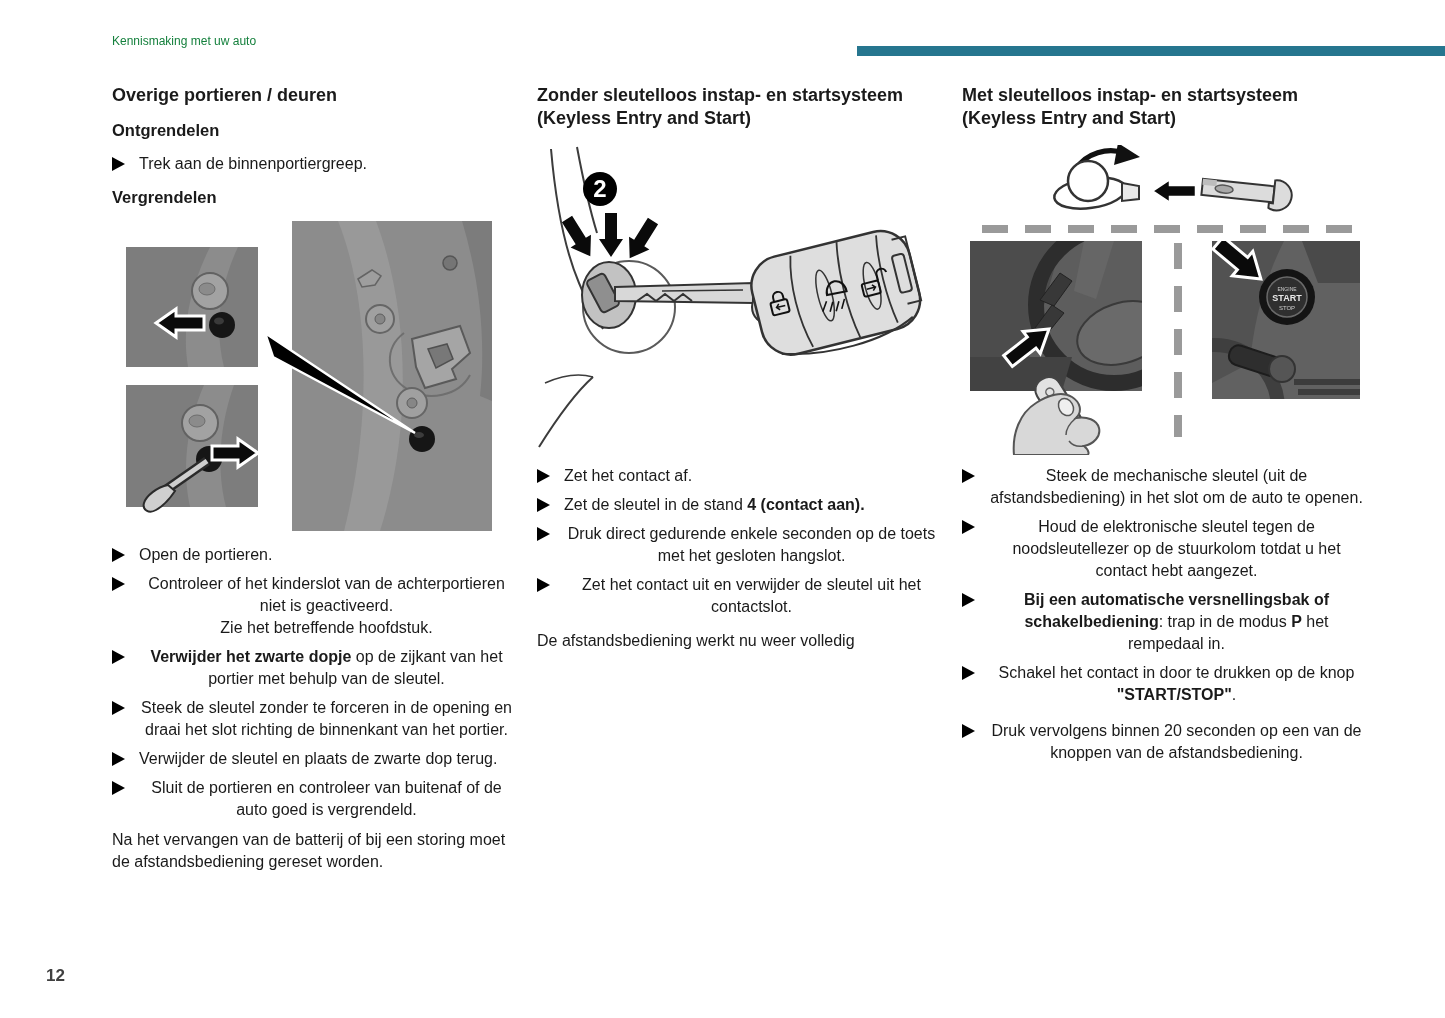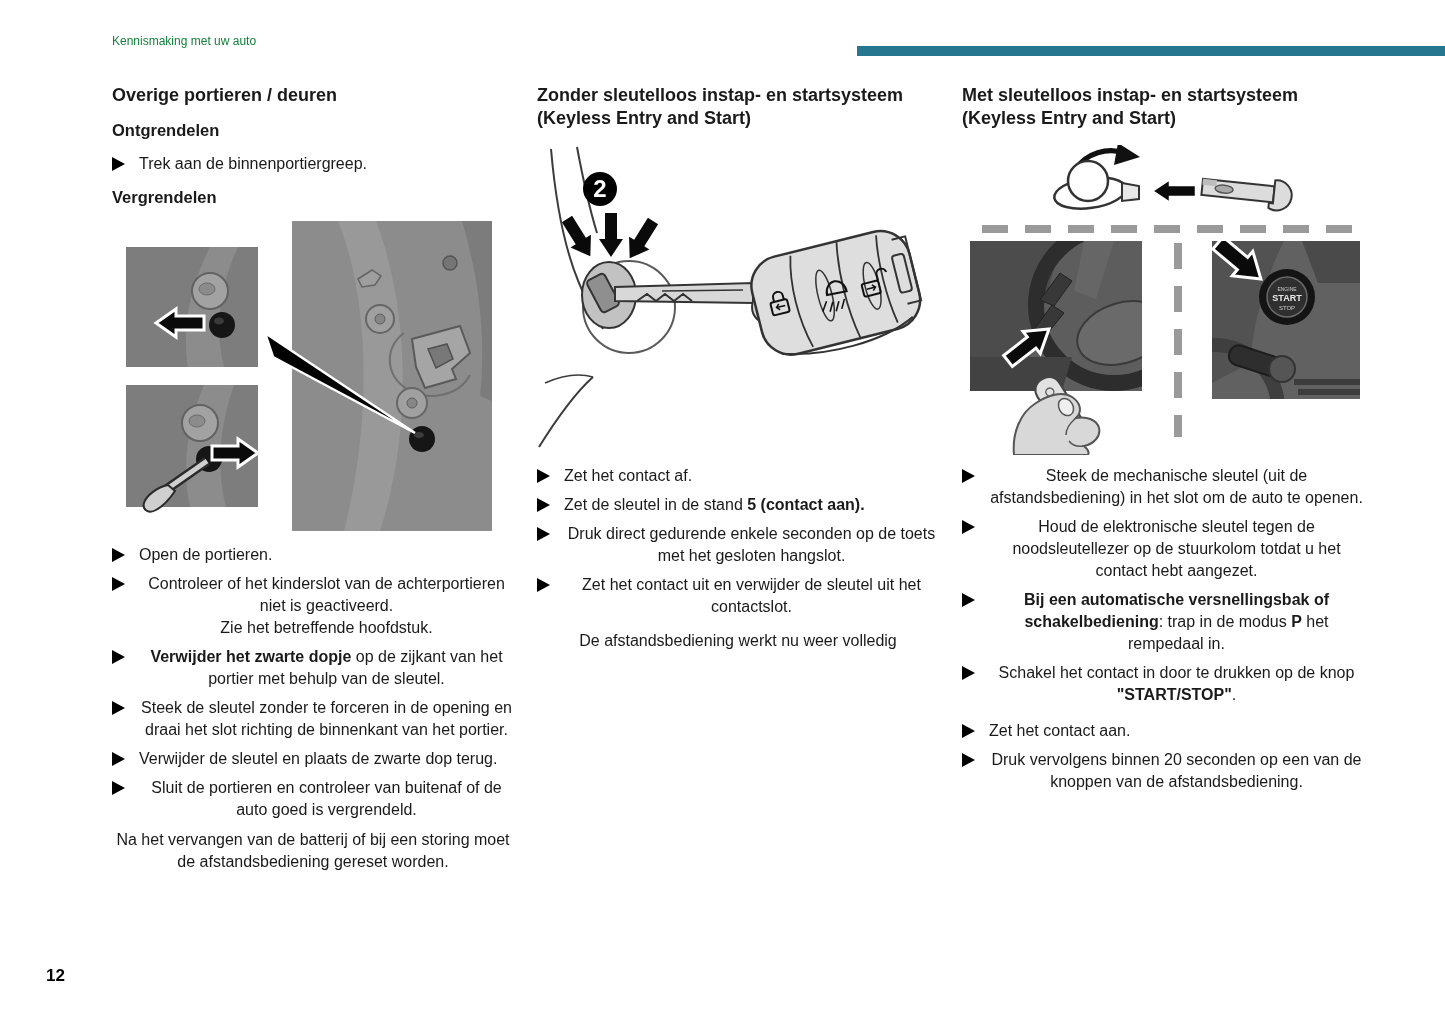--- a/index.html
+++ b/index.html
@@ -3,29 +3,29 @@
 <meta charset="utf-8">
 <style>
   html,body{margin:0;padding:0;}
   body{
     width:1445px;height:1018px;position:relative;overflow:hidden;
     background:#ffffff;color:#1a1a1a;
     font-family:"Liberation Sans", sans-serif;font-size:16px;
   }
   .running-header{position:absolute;left:112px;top:34px;font-size:12px;color:#15803d;}
   .accent-bar{position:absolute;left:857px;top:46px;width:588px;height:10px;background:#26768F;}
-  .page-number{position:absolute;left:46px;top:966px;font-size:17px;font-weight:bold;color:#000000;}
+  .page-number{position:absolute;left:46px;top:966px;font-size:17px;font-weight:bold;color:#404040;}
 
   .col{position:absolute;top:84px;width:402px;}
   #col1{left:112px;} #col2{left:537px;} #col3{left:962px;}
 
   .h-main{font-size:18px;font-weight:bold;line-height:23px;margin:0;}
   .h-sub{font-size:16.5px;font-weight:bold;line-height:20px;}
   .b{font-weight:bold;}
-  p{margin:0;line-height:22px;text-align:center;}
+  p{margin:0;line-height:22px;}
 
   .li{display:flex;gap:14px;margin:0 0 7px 0;text-align:center;}
   .tri{width:0;height:0;flex:0 0 auto;margin-top:4px;
        border-top:7px solid transparent;border-bottom:7px solid transparent;
        border-left:13px solid #000;}
   .txt{line-height:22px;}
 
   .figure{display:block;}
   #col1 .figure{margin-top:14px;}
   #col2 .figure,#col3 .figure{margin-top:15px;}
@@ -197,21 +197,21 @@
     </g>
   </svg>
 
   <div class="mt10">
     <div class="li">
       <span class="tri"></span>
       <div class="txt"><span>Zet het contact af.</span></div>
     </div>
     <div class="li">
       <span class="tri"></span>
-      <div class="txt"><span>Zet de sleutel in de stand </span><span class="b">5 (contact aan).</span></div>
+      <div class="txt"><span>Zet de sleutel in de stand </span><span class="b">4 (contact aan).</span></div>
     </div>
     <div class="li">
       <span class="tri"></span>
       <div class="txt"><span>Druk direct gedurende enkele seconden op de toets met het gesloten hangslot.</span></div>
     </div>
     <div class="li">
       <span class="tri"></span>
       <div class="txt"><span>Zet het contact uit en verwijder de sleutel uit het contactslot.</span></div>
     </div>
   </div>
@@ -320,22 +320,18 @@
     <div class="li">
       <span class="tri"></span>
       <div class="txt"><span>Schakel het contact in door te drukken op de knop </span><span class="b">"START/STOP"</span><span>.</span></div>
     </div>
   </div>
 
 
   <div class="mt14">
     <div class="li">
       <span class="tri"></span>
-      <div class="txt"><span>Zet het contact aan.</span></div>
-    </div>
-    <div class="li">
-      <span class="tri"></span>
       <div class="txt"><span>Druk vervolgens binnen 20 seconden op een van de knoppen van de afstandsbediening.</span></div>
     </div>
   </div>
 </div>
 
 <div class="page-number">12</div>
 
 </body></html>

